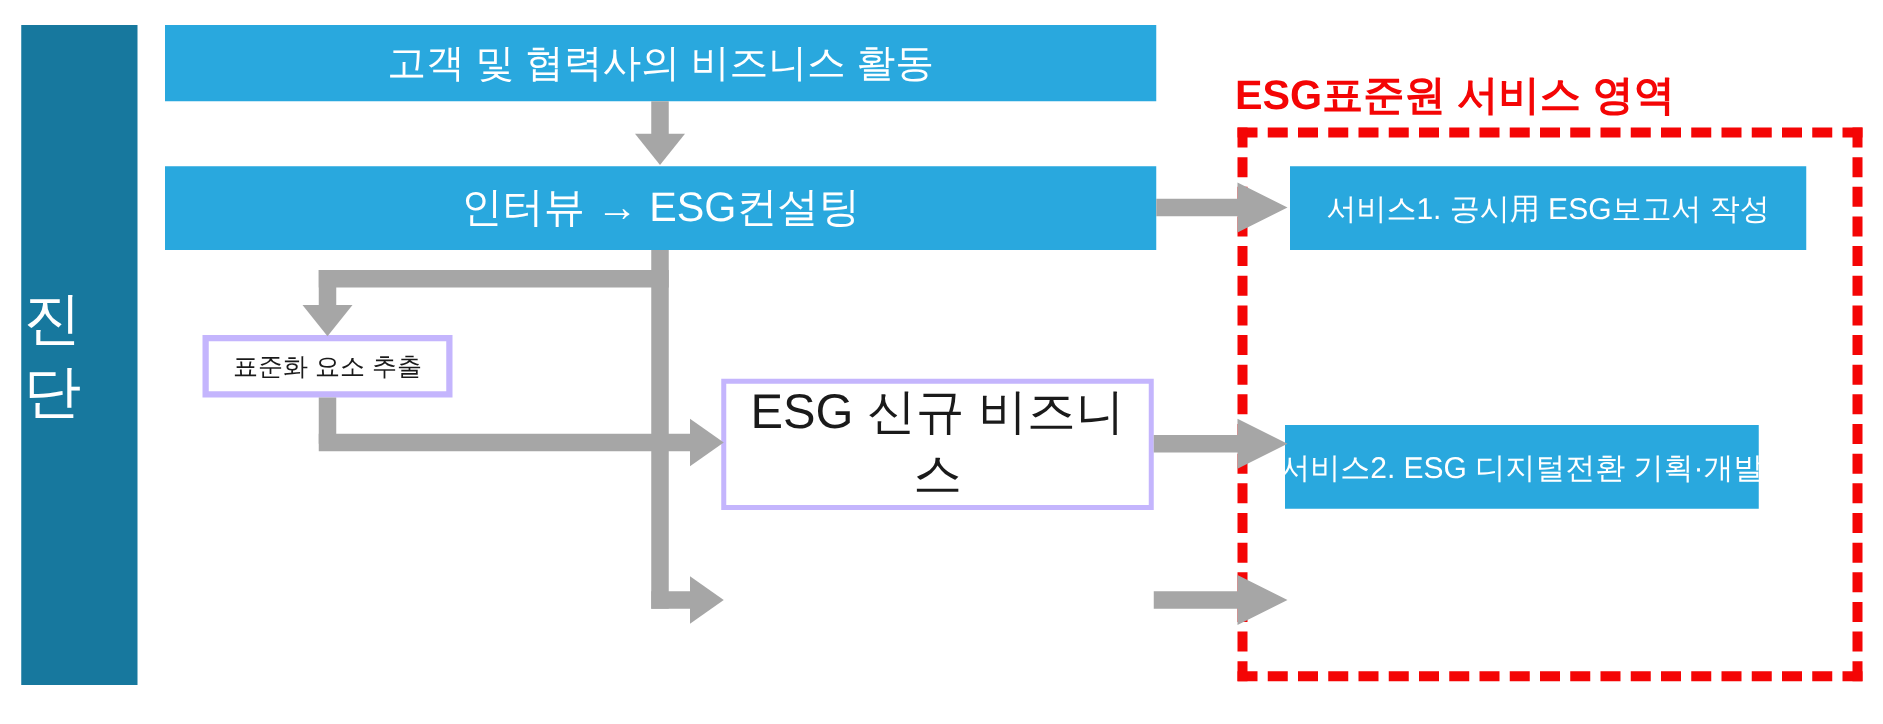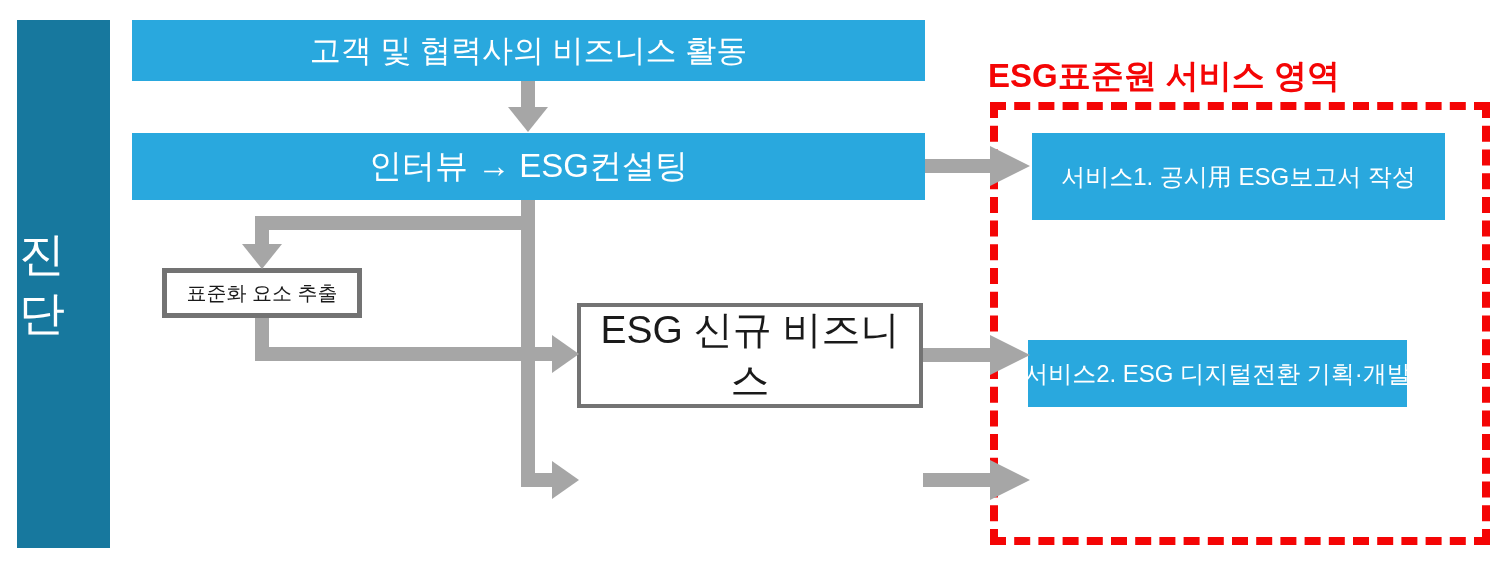--- a/index.html
+++ b/index.html
@@ -25,21 +25,21 @@
   
   .bluebox {
     position: absolute; background: #29A8DE; color: #ffffff;
     display: flex; align-items: center; justify-content: center; text-align: center;
   }
   .box-a { left: 132px; top: 20px;  width: 793px; height: 61px; font-size: 31px; }
   .box-b { left: 132px; top: 133px; width: 793px; height: 67px; font-size: 33px; }
 
   
   .outlinebox {
-    position: absolute; background: #ffffff; border: 4px solid #737373; color: #1a1a1a;
+    position: absolute; background: #ffffff; border: 4px solid #c4b5fd; color: #1a1a1a;
     display: flex; flex-direction: column; align-items: center; justify-content: center;
     text-align: center;
   }
   .box-std { left: 162px; top: 268px; width: 200px; height: 50px; border-width: 5px; font-size: 20px; }
   .box-w1  { left: 577px; top: 303px; width: 346px; height: 105px; font-size: 39px; line-height: 1.3; }
   .box-w2  { left: 577px; top: 428px; width: 346px; height: 104px; font-size: 30px; line-height: 1.3; }
 
   
   .service-area {
     position: absolute; left: 990px; top: 102px; width: 500px; height: 443px;
@@ -47,21 +47,21 @@
   }
   .service-title {
     position: absolute; left: 988px; top: 54px;
     color: #F40505; font-size: 33px; font-weight: 600; white-space: nowrap;
   }
   .svcbox {
     position: absolute; background: #29A8DE; color: #ffffff; font-size: 24px;
     display: flex; align-items: center; justify-content: center; text-align: center;
     white-space: nowrap;
   }
-  .box-s1 { left: 1032px; top: 133px; width: 413px; height: 87px; }
+  .box-s1 { left: 1032px; top: 133px; width: 413px; height: 67px; }
   .box-s2 { left: 1028px; top: 340px; width: 379px; height: 67px; }
   .box-s3 { left: 1028px; top: 447px; width: 295px; height: 68px; }
 
   
   .seg { position: absolute; background: #A6A6A6; }
   .tri { position: absolute; width: 0; height: 0; }
   .tri-down  { border-left: 20px solid transparent; border-right: 20px solid transparent; border-top: 25px solid #A6A6A6; }
   .tri-right { border-top: 19px solid transparent; border-bottom: 19px solid transparent; border-left: 27px solid #A6A6A6; }
   .tri-right-long { border-top: 20px solid transparent; border-bottom: 20px solid transparent; border-left: 40px solid #A6A6A6; }
 

